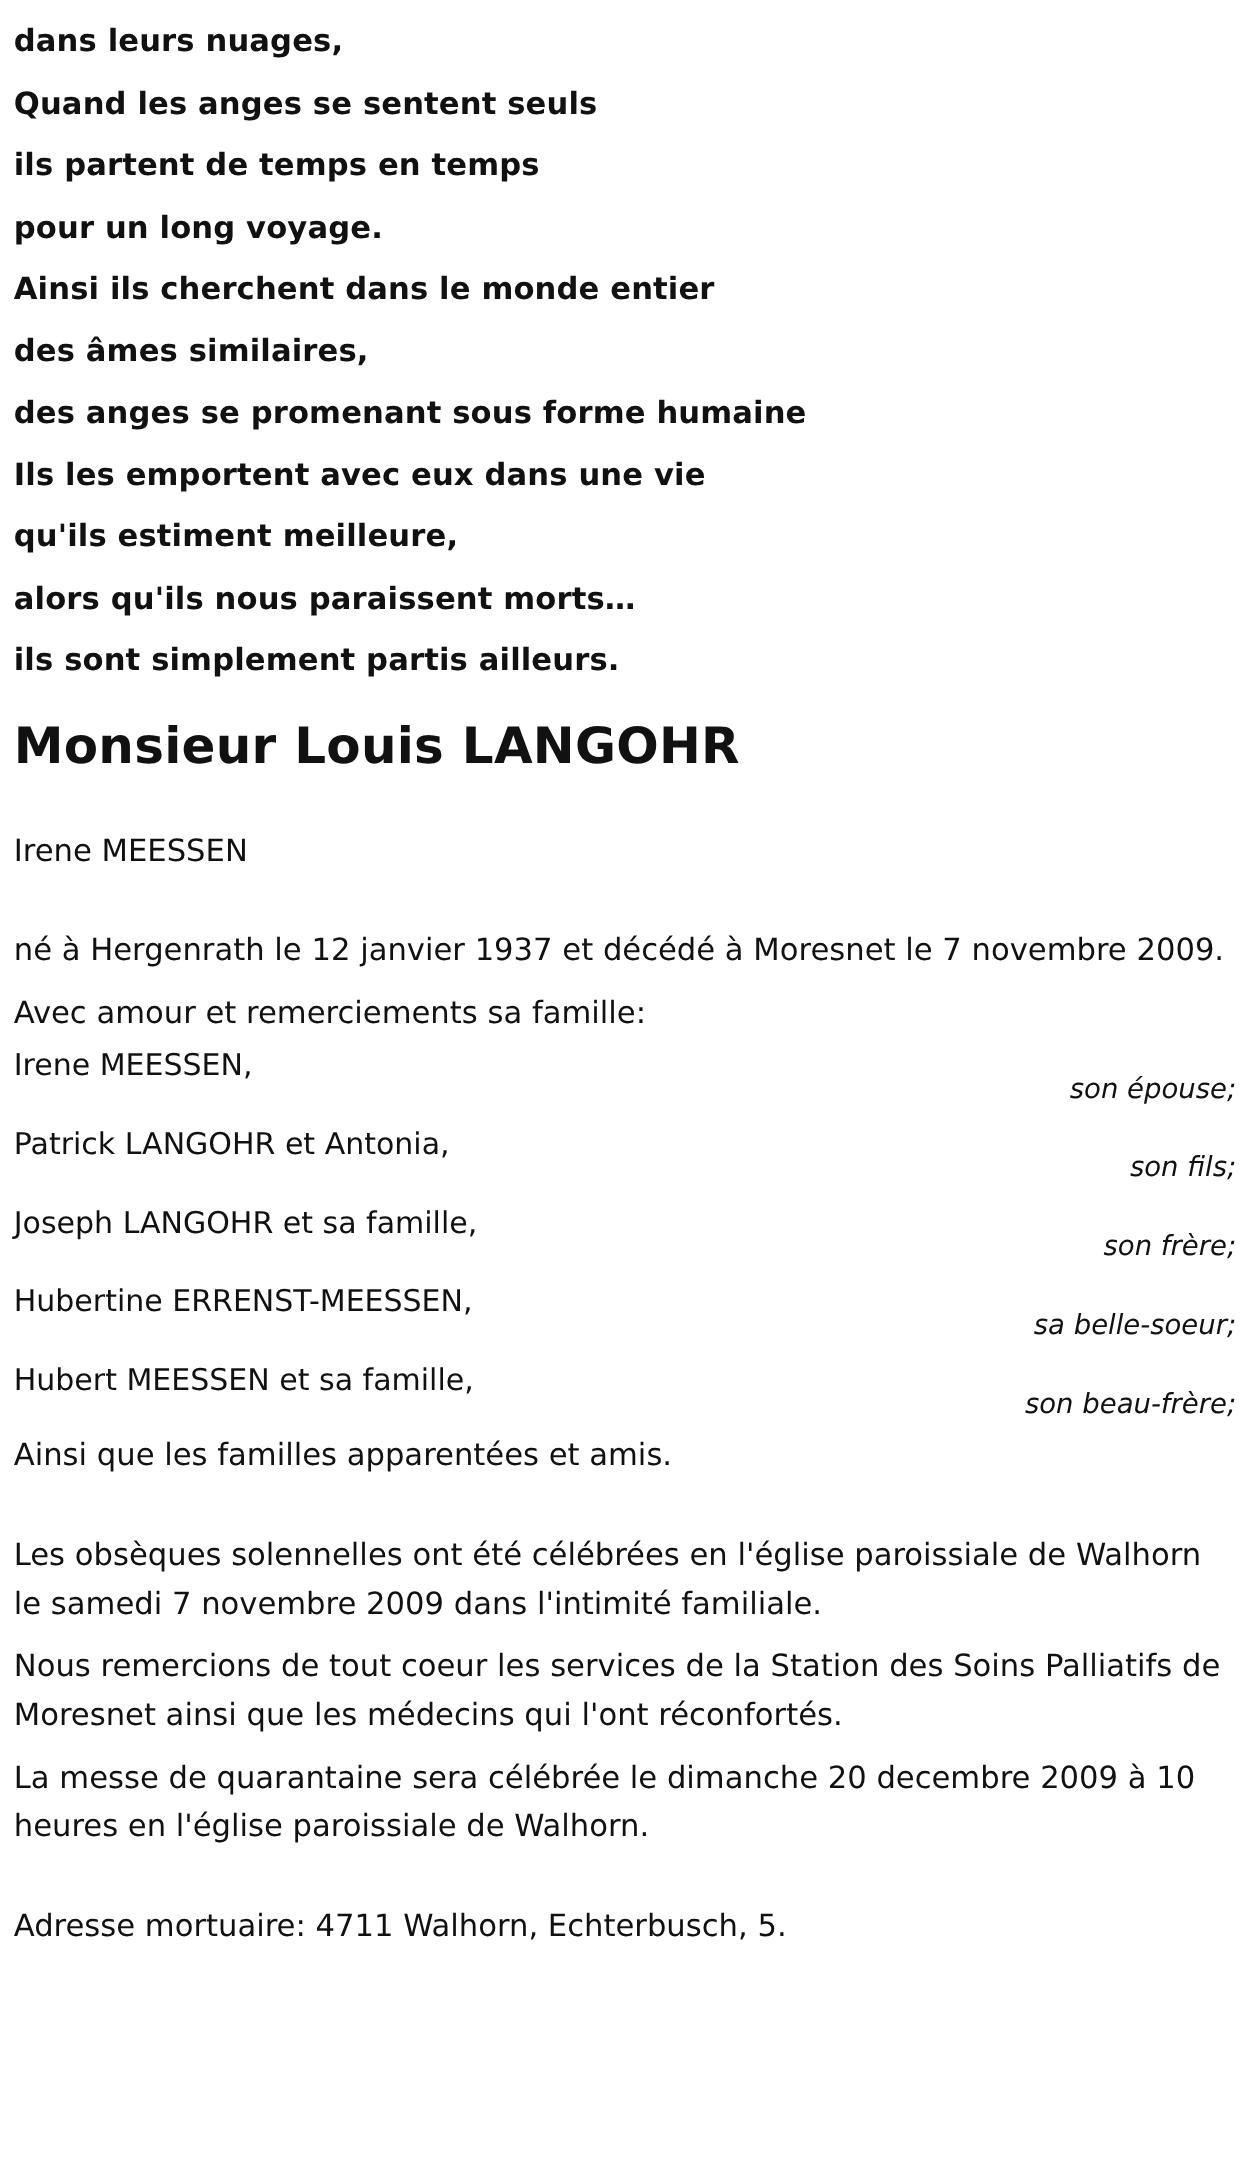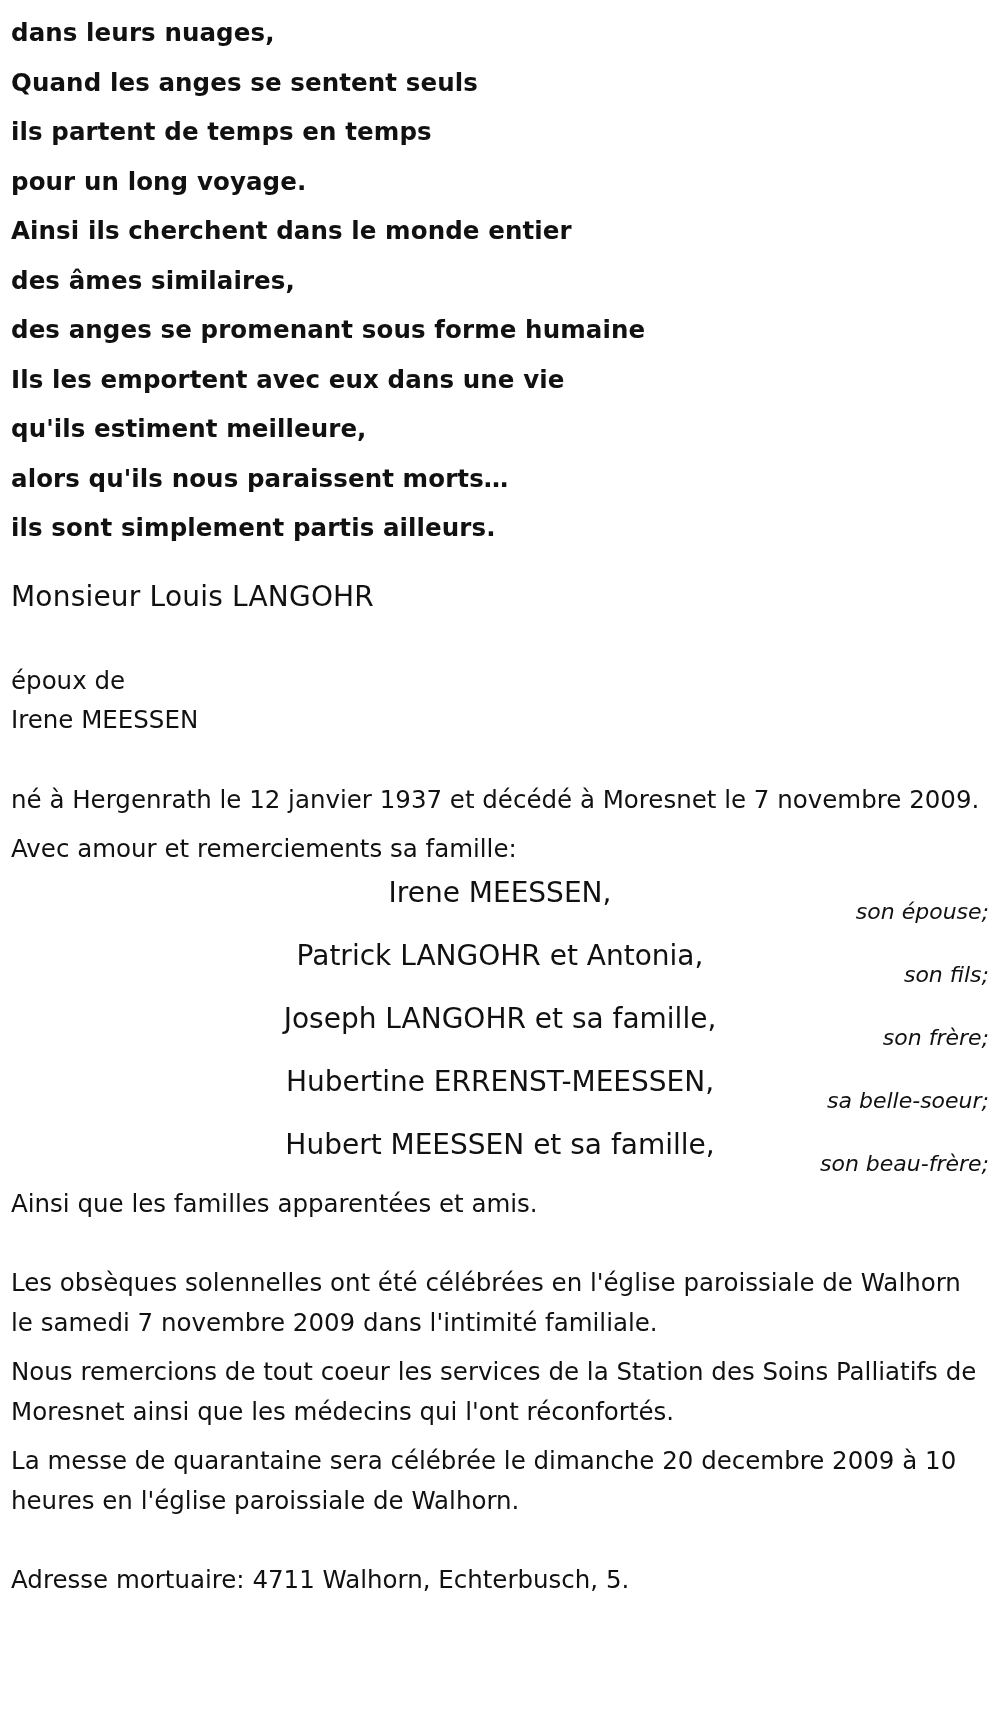--- a/index.html
+++ b/index.html
@@ -8,32 +8,32 @@
     color: #111111;
     font-family: "DejaVu Sans", "Liberation Sans", sans-serif;
   }
   .page { position: absolute; left: 11px; top: 0; width: 978px; }
   .poem { margin: 0; padding-top: 8px; }
   .poem-line {
     font-weight: bold; font-size: 24.5px; line-height: 49.5px; height: 49.5px;
     white-space: nowrap; letter-spacing: 0.1px;
   }
   .title {
-    font-weight: normal; font-size: 28px; line-height: 44px;
+    font-weight: bold; font-size: 40px; line-height: 44px;
     margin: 22px 0 0 0; letter-spacing: 0.2px;
   }
   .body-text {
     font-size: 24.5px; line-height: 39.5px; font-weight: normal;
   }
   .spouse { margin-top: 42px; }
   .birth { margin-top: 40px; }
   .avec { margin-top: 10px; }
   .family { margin-top: 4px; }
   .fam-row { position: relative; height: 63px; }
-  .fam-name { font-size: 28px; line-height: 39.5px; white-space: nowrap; text-align: center; }
+  .fam-name { font-size: 24px; line-height: 39.5px; white-space: nowrap; }
   .fam-rel {
     position: absolute; right: 0; top: 24px;
     font-style: italic; font-size: 22px; line-height: 30px; white-space: nowrap;
   }
   .others { margin-top: -4px; }
   .funeral { margin-top: 40px; }
   .para { margin-top: 10px; }
   .address { margin-top: 40px; }
 </style>
 </head>
@@ -51,21 +51,20 @@
     <div class="poem-line">des anges se promenant sous forme humaine</div>
     <div class="poem-line">Ils les emportent avec eux dans une vie</div>
     <div class="poem-line">qu'ils estiment meilleure,</div>
     <div class="poem-line">alors qu'ils nous paraissent morts…</div>
     <div class="poem-line">ils sont simplement partis ailleurs.</div>
   </div>
 
   <h1 class="title">Monsieur Louis LANGOHR</h1>
 
   <div class="body-text spouse">
-    <div>époux de</div>
     <div>Irene MEESSEN</div>
   </div>
 
   <div class="body-text birth">né à Hergenrath le 12 janvier 1937 et décédé à Moresnet le 7 novembre 2009.</div>
 
   <div class="body-text avec">Avec amour et remerciements sa famille:</div>
 
   <div class="family">
     <div class="fam-row">
       <div class="fam-name">Irene MEESSEN,</div>

